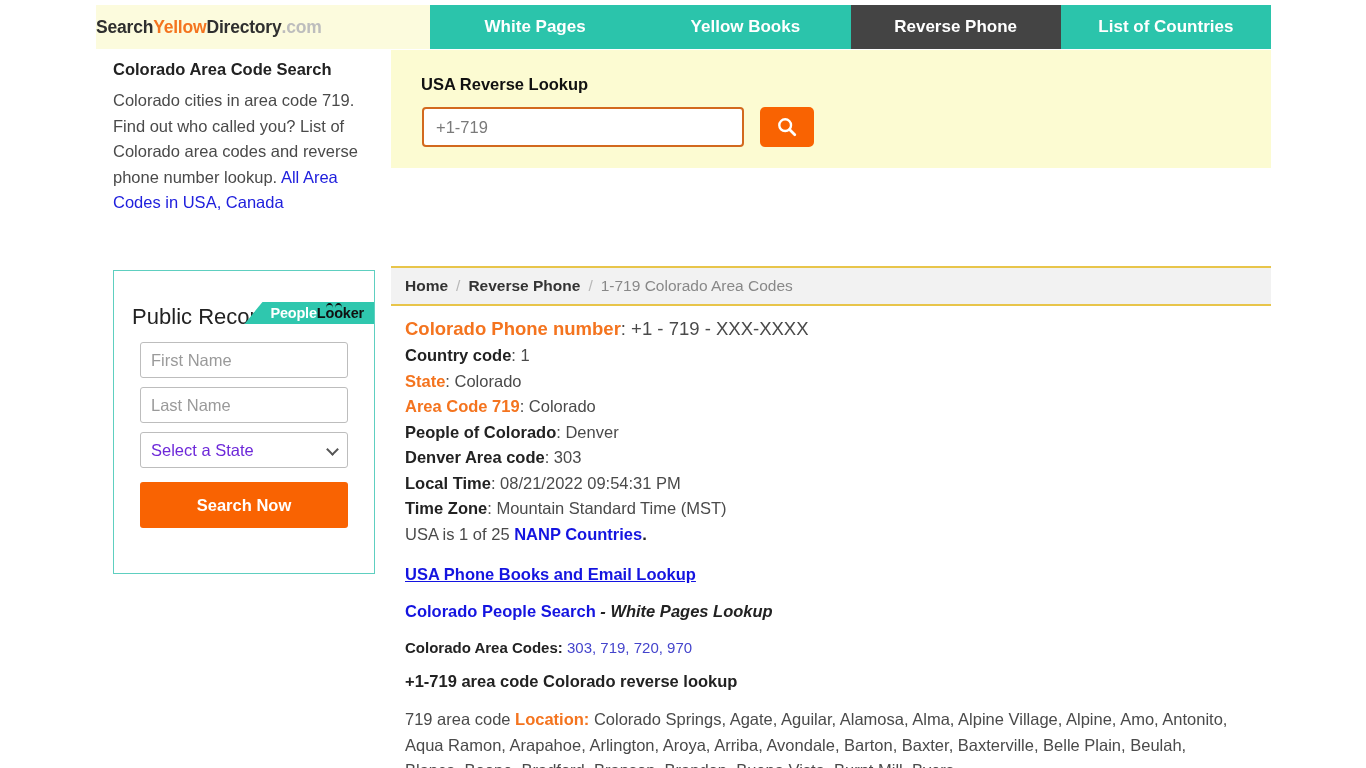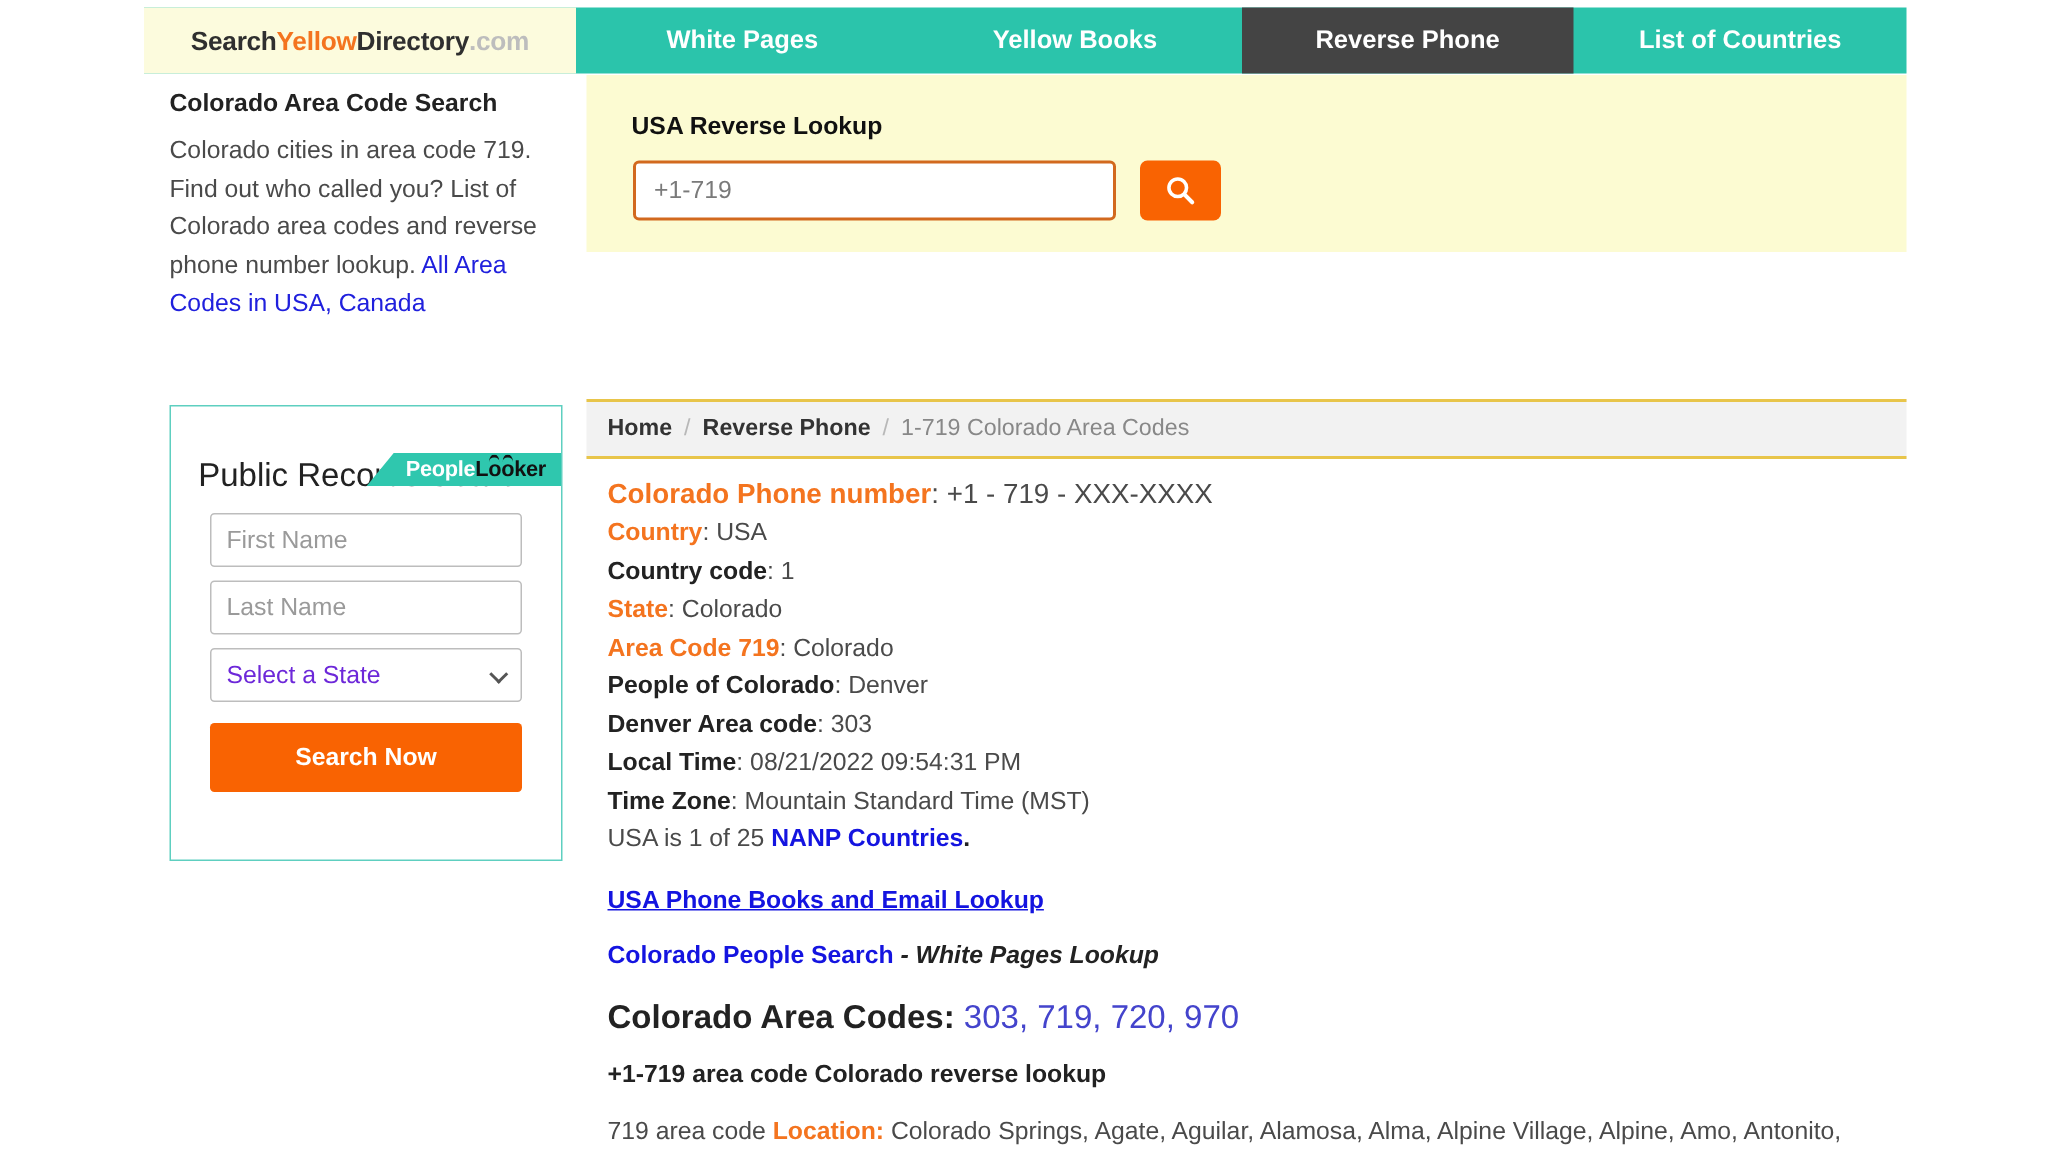--- a/index.html
+++ b/index.html
@@ -13,22 +13,22 @@
   #page { position: relative; width: 1366px; height: 768px; overflow: hidden; }
 
   
   .navbar {
     position: absolute; left: 96px; top: 5px;
     width: 1175px; height: 44px;
     background: #2bc4ab;
     display: flex; align-items: stretch;
   }
   .brand {
-    width: 288px; background: #fcfbdd;
-    display: flex; align-items: center; justify-content: center;
+    width: 334px; background: #fcfbdd;
+    display: flex; align-items: center; 
     font-size: 17.5px; font-weight: bold; letter-spacing: -0.2px;
     white-space: nowrap;
   }
   .brand .b1 { color: #2f2f2f; }
   .brand .b2 { color: #f4741f; }
   .brand .b3 { color: #2f2f2f; }
   .brand .b4 { color: #bdbdbd; }
   .nav-item {
     flex: 1 1 0; display: flex; align-items: center; justify-content: center;
     color: #ffffff; font-size: 17px; font-weight: bold;
@@ -138,21 +138,21 @@
   .det-line.big { font-size: 18.5px; line-height: 28px; }
   .lbl-orange { color: #f4741f; font-weight: bold; }
   .lbl-dark { color: #222222; font-weight: bold; }
   .link-blue-bold { color: #1414e0; font-weight: bold; text-decoration: none; }
   .row-link {
     display: block; font-size: 16.5px; font-weight: bold;
     color: #1414e0; text-decoration: underline; margin-top: 18px;
   }
   .row-mixed { font-size: 16.5px; margin-top: 18px; color: #222; font-weight: bold; }
   .row-mixed .plain { color: #222; font-style: italic; }
-  .ac-row { font-size: 22px; margin-top: 18px; color: #222; font-weight: bold; }
+  .ac-row { font-size: 15px; margin-top: 18px; color: #222; font-weight: bold; }
   .ac-row .ac-list { color: #4444cc; font-weight: normal; }
   .sub-head { font-size: 16.5px; font-weight: bold; color: #222; margin-top: 16px; }
   .loc-para {
     font-size: 16.5px; color: #4a4a4a; line-height: 25.5px;
     margin-top: 16px; width: 836px;
   }
   .loc-para .lbl-orange { font-weight: bold; }
 </style>
 </head>
 <body>
@@ -217,23 +217,20 @@
     <span class="crumb-sep">/</span>
     <span class="crumb-current">1-719 Colorado Area Codes</span>
   </div>
 
   <div class="main">
 
     <div class="det-line big">
       <span class="lbl-orange">Colorado Phone number</span><span>: +1 - 719 - XXX-XXXX</span>
     </div>
 
-    <div class="det-line">
-      <span class="lbl-orange">Country</span><span>: USA</span>
-    </div>
 
     <div class="det-line">
       <span class="lbl-dark">Country code</span><span>: 1</span>
     </div>
 
     <div class="det-line">
       <span class="lbl-orange">State</span><span>: Colorado</span>
     </div>
 
     <div class="det-line">

